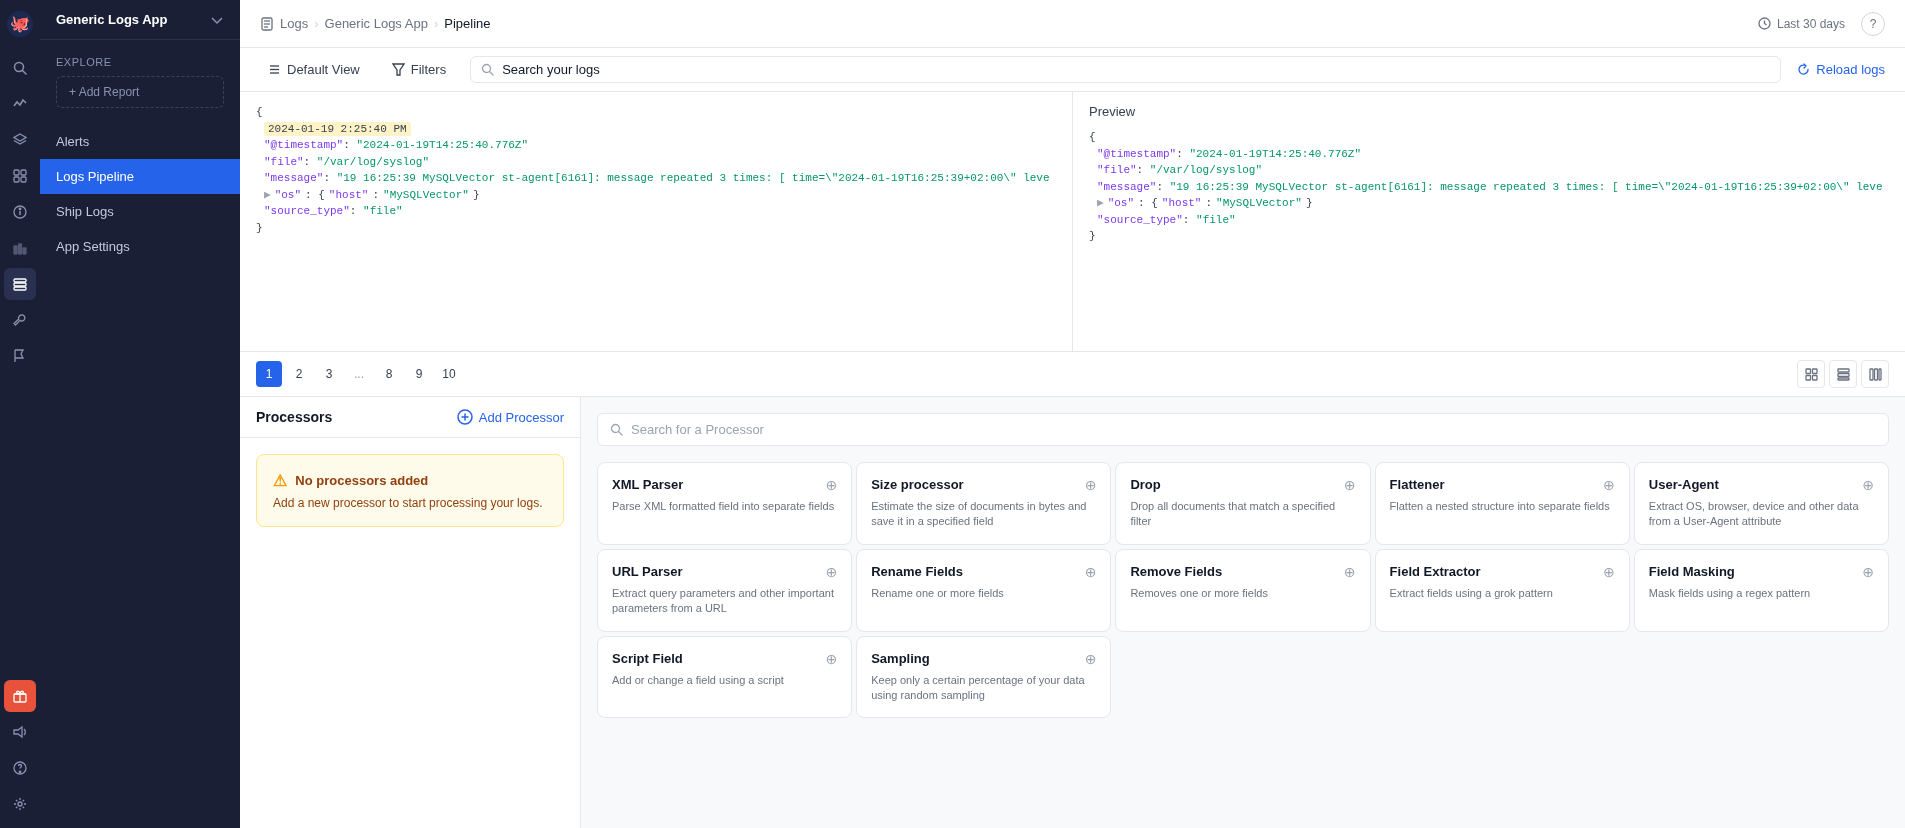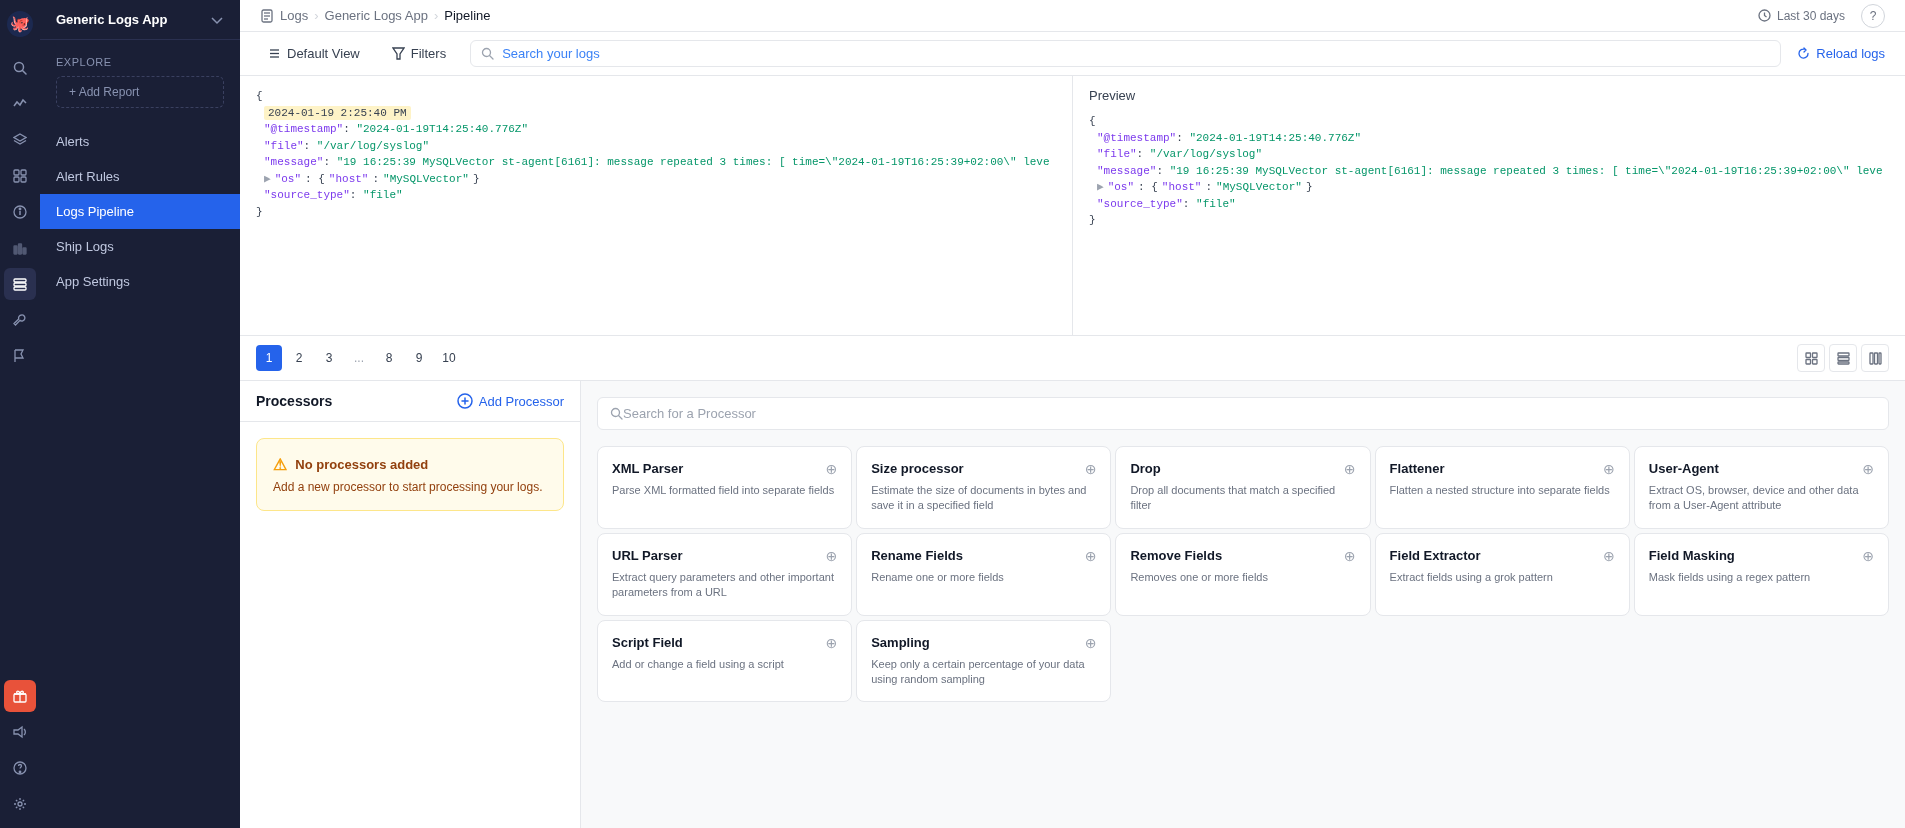--- a/index.html
+++ b/index.html
@@ -103,21 +103,21 @@
     .main {
       flex: 1;
       display: flex;
       flex-direction: column;
       background: #fff;
       overflow: hidden;
     }
 
     
     .topbar {
-      height: 32px;
+      height: 48px;
       background: #fff;
       border-bottom: 1px solid #e5e7eb;
       display: flex;
       align-items: center;
       padding: 0 20px;
       justify-content: space-between;
     }
     .breadcrumb {
       display: flex;
       align-items: center;
@@ -349,20 +349,21 @@
     
     .processors-right {
       flex: 1;
       background: #f8f9fa;
       overflow-y: auto;
       padding: 16px;
     }
     .proc-search {
       display: flex;
       align-items: center;
+      gap: 8px;
       padding: 8px 12px;
       background: #fff;
       border: 1px solid #e5e7eb;
       border-radius: 6px;
       margin-bottom: 16px;
       color: #9ca3af;
       font-size: 13px;
     }
     .proc-grid {
       display: grid;
@@ -502,21 +503,20 @@
       </svg>
   </div>
 
   <div class="sidebar-section">
     <div class="sidebar-section-label">Explore</div>
     <button class="add-report-btn">+ Add Report</button>
   </div>
 
   <div class="sidebar-nav">
     <div class="sidebar-nav-item">Alerts</div>
-    <div class="sidebar-nav-item">Alert Rules</div>
     <div class="sidebar-nav-item active">Logs Pipeline</div>
     <div class="sidebar-nav-item">Ship Logs</div>
     <div class="sidebar-nav-item">App Settings</div>
   </div>
 </div>
 
 <div class="main">
 
   <div class="topbar">
     <div class="breadcrumb">
@@ -557,21 +557,21 @@
       <svg width="13" height="13" viewBox="0 0 13 13" fill="none" stroke="currentColor" stroke-width="1.3">
           <polygon points="1,1 12,1 8,7 8,12 5,12 5,7"></polygon>
         </svg>
       <span>Filters</span>
     </div>
     <div class="search-box">
       <svg width="13" height="13" viewBox="0 0 13 13" fill="none" stroke="#9ca3af" stroke-width="1.3">
           <circle cx="5.5" cy="5.5" r="4"></circle>
           <line x1="8.5" y1="8.5" x2="12" y2="12" stroke-linecap="round"></line>
         </svg>
-      <span style="font-size:13px; color:#3b82f6;">Search your logs</span>
+      <span style="font-size:13px; color:#0f172a;">Search your logs</span>
     </div>
     <div class="reload-btn">
       <svg width="13" height="13" viewBox="0 0 13 13" fill="none" stroke="#2563eb" stroke-width="1.3">
           <path d="M11 6.5A4.5 4.5 0 1 1 7 2.1V1M7 1l2 2-2 2" stroke-linecap="round"></path>
         </svg>
       <span>Reload logs</span>
     </div>
   </div>
 
   <div class="content">

